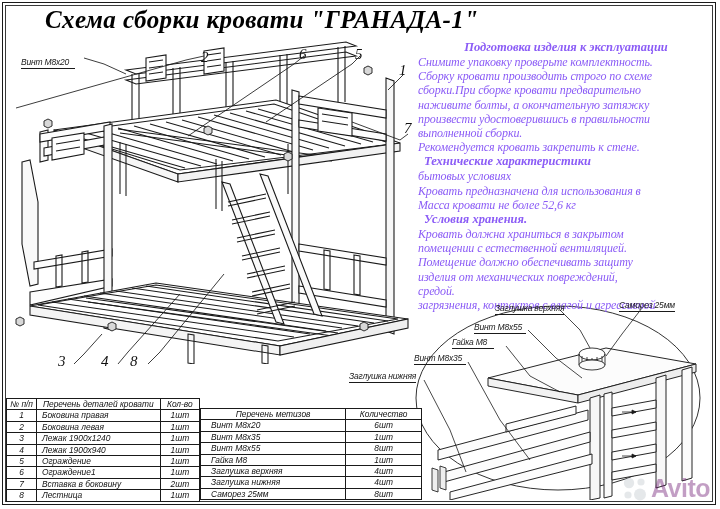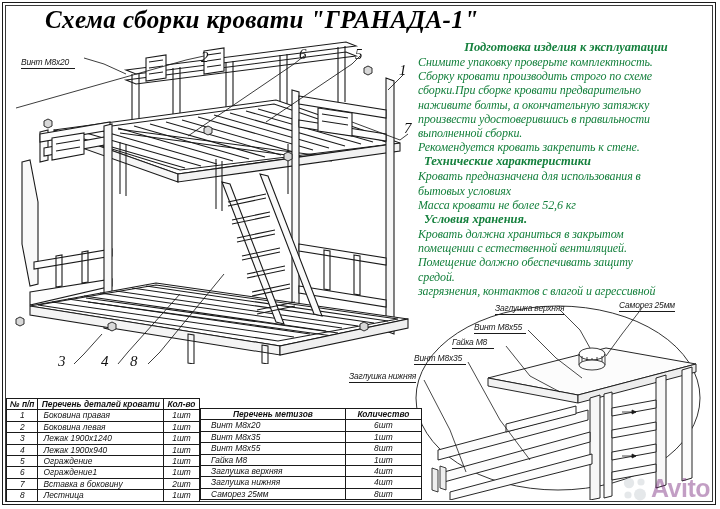--- a/index.html
+++ b/index.html
@@ -54,21 +54,21 @@
     color: #000;
     white-space: nowrap;
   }
 
   
   #instructions {
     position: absolute;
     left: 418px;
     top: 40px;
     width: 296px;
-    color: #15803d;
+    color: #8b5cf6;
   }
   .instr-h {
     font-size: 12.5px;
     font-weight: bold;
     font-style: italic;
     line-height: 14px;
     margin: 0 0 1px 0;
     text-align: center;
   }
   .instr-h.left {
@@ -139,21 +139,21 @@
   table.spec th, table.spec td {
     border: 0.9px solid #1a1a1a;
     padding: 0px 3px;
     font-size: 8.4px;
     font-style: italic;
     line-height: 10.4px;
     height: 10.4px;
     white-space: nowrap;
   }
   table.spec th {
-    font-weight: bold;
+    font-weight: normal;
     text-align: center;
     font-style: italic;
   }
   #table-parts { left: 6px; top: 398px; width: 194px; }
   #table-parts td.c-idx { width: 18px; text-align: center; }
   #table-parts td.c-name { width: 122px; text-align: left; padding-left: 5px; }
   #table-parts td.c-qty { width: 40px; text-align: center; }
   #table-parts th.c-idx { width: 18px; }
   #table-parts th.c-name { width: 122px; }
   #table-parts th.c-qty { width: 40px; }
@@ -405,28 +405,29 @@
     <div class="instr-h">Подготовка изделия к эксплуатации</div>
     <div class="instr-p">Снимите упаковку проверьте комплектность.</div>
     <div class="instr-p">Сборку кровати производить строго по схеме</div>
     <div class="instr-p">сборки.При сборке кровати  предварительно</div>
     <div class="instr-p">наживите  болты, а окончательную затяжку</div>
     <div class="instr-p">произвести удостоверившись в правильности</div>
     <div class="instr-p">выполненной сборки.</div>
     <div class="instr-p">Рекомендуется кровать закрепить к стене.</div>
 
     <div class="instr-h left">Технические характеристики</div>
+    <div class="instr-p"> бытовых условиях</div>
     <div class="instr-p">Кровать предназначена для использования в</div>
-    <div class="instr-p"> бытовых условиях</div>
     <div class="instr-p">Масса кровати не более 52,6 кг</div>
 
     <div class="instr-h left"> Условия хранения.</div>
     <div class="instr-p">Кровать должна храниться в закрытом</div>
     <div class="instr-p">помещении с естественной вентиляцией.</div>
     <div class="instr-p">Помещение должно обеспечивать защиту</div>
+    <div class="instr-p">изделия от механических повреждений,</div>
     <div class="instr-p">средой.</div>
     <div class="instr-p">загрязнения, контактов с влагой и агрессивной</div>
   </div>
 
   <div id="callout-numbers-layer">
       <div class="callout-num" style="left: 399px; top: 63px;">1</div>
       <div class="callout-num" style="left: 201px; top: 50px;">2</div>
       <div class="callout-num" style="left: 58px; top: 354px;">3</div>
       <div class="callout-num" style="left: 101px; top: 354px;">4</div>
       <div class="callout-num" style="left: 355px; top: 47px;">5</div>

